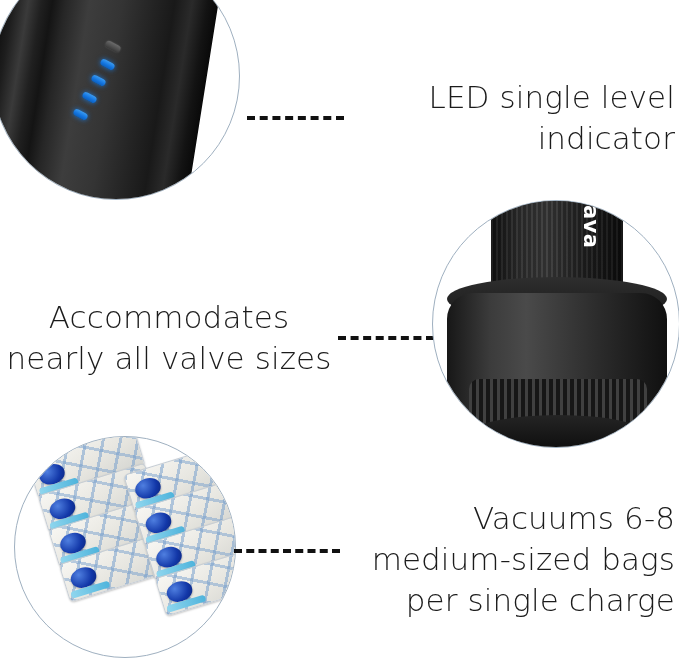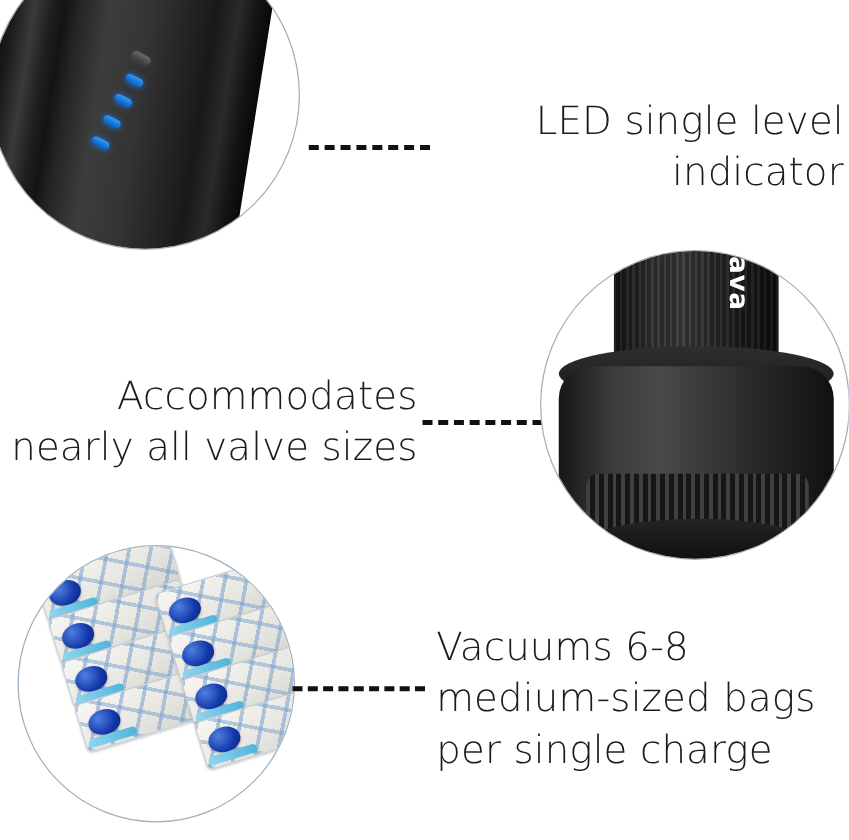--- a/index.html
+++ b/index.html
@@ -37,27 +37,27 @@
   #text-led {
     left: 330px;
     top: 77px;
     width: 345px;
     text-align: right;
   }
   #text-valve {
     left: 4px;
     top: 297px;
     width: 330px;
-    text-align: right;
+    text-align: center;
   }
   #text-bags {
     left: 349px;
     top: 498px;
     width: 326px;
-    text-align: left;
+    text-align: right;
   }
 
   
   .connector {
     position: absolute;
     height: 0;
     border-top: 4px dashed #111111;
   }
   #connector-led {
     left: 247px;

